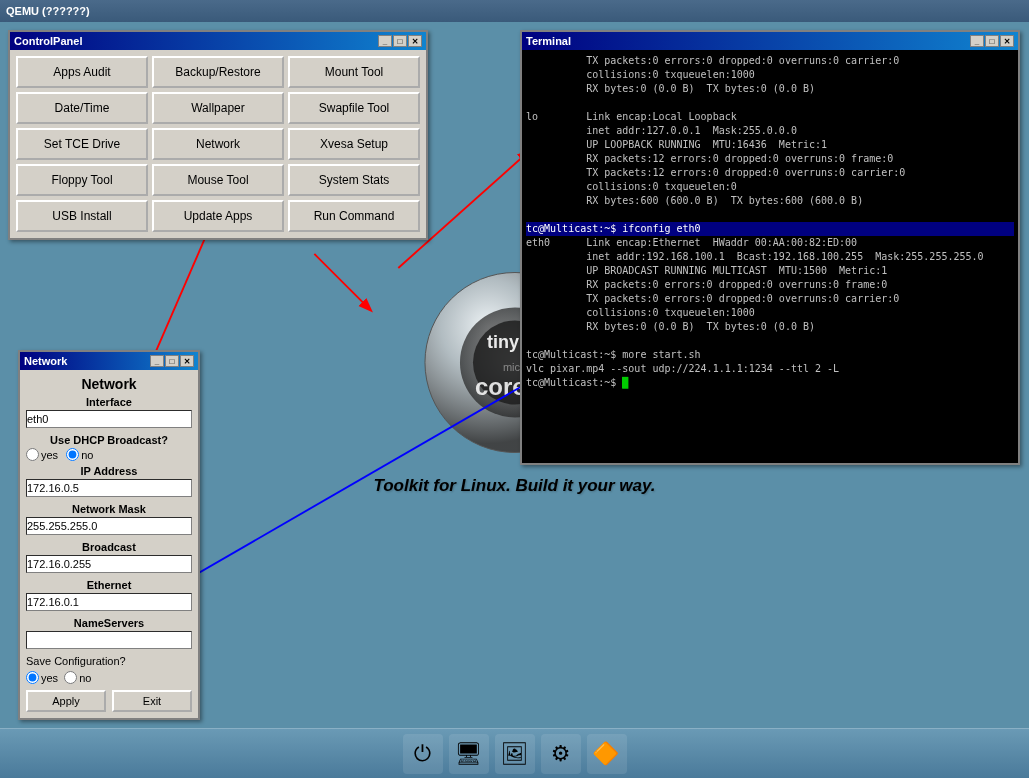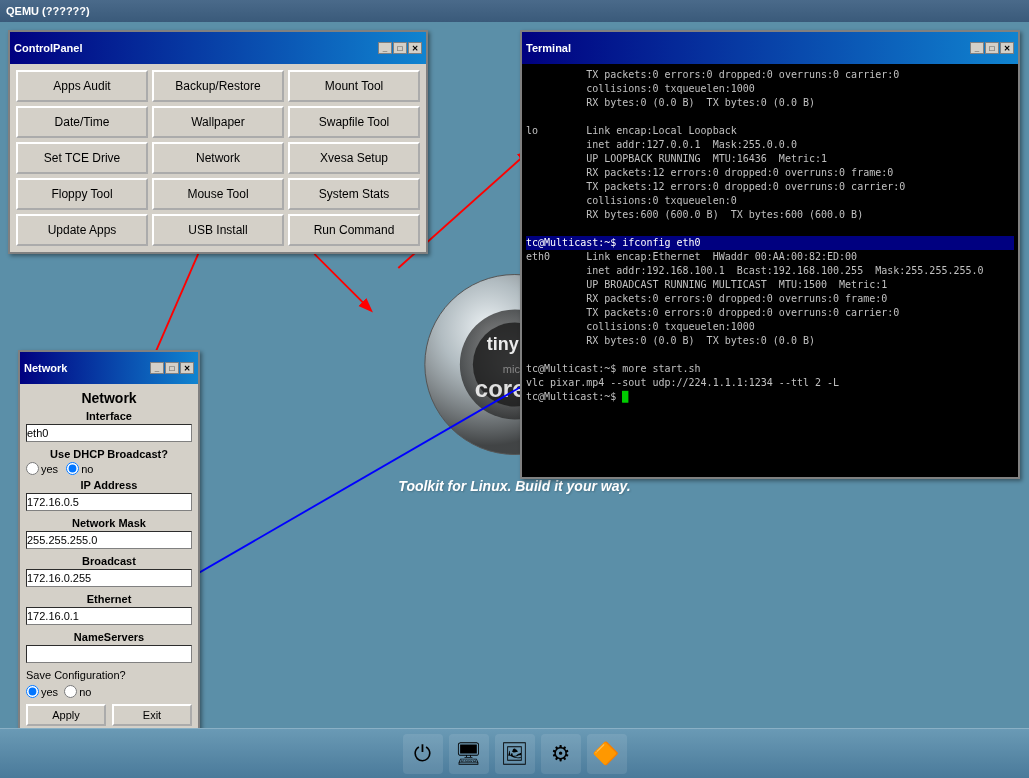--- a/index.html
+++ b/index.html
@@ -37,21 +37,21 @@
       position: absolute;
       background: #d4d0c8;
       border: 2px solid #808080;
       box-shadow: 2px 2px 4px rgba(0,0,0,0.4);
     }
     .window-titlebar {
       background: linear-gradient(to right, #000080, #1084d0);
       color: white;
       font-size: 11px;
       font-weight: bold;
-      padding: 16px 4px;
+      padding: 2px 4px;
       display: flex;
       align-items: center;
       justify-content: space-between;
       height: 18px;
     }
     .window-controls {
       display: flex;
       gap: 1px;
     }
     .win-btn {
@@ -194,22 +194,22 @@
       top: 50%;
       transform: translate(-50%, -50%);
       text-align: center;
     }
     .tinycore-sphere {
       width: 200px;
       height: 200px;
       margin: 0 auto 10px;
     }
     .tinycore-tagline {
-      color: #ffffff;
-      font-size: 14px;
+      color: #000000;
+      font-size: 17px;
       font-weight: bold;
       font-style: italic;
       text-shadow: 1px 1px 2px rgba(0,0,0,0.2);
     }
 
     
     .arrow-overlay {
       position: absolute;
       top: 0;
       left: 0;
@@ -332,22 +332,22 @@
     <button class="cp-btn">Mount Tool</button>
     <button class="cp-btn">Date/Time</button>
     <button class="cp-btn">Wallpaper</button>
     <button class="cp-btn">Swapfile Tool</button>
     <button class="cp-btn">Set TCE Drive</button>
     <button class="cp-btn">Network</button>
     <button class="cp-btn">Xvesa Setup</button>
     <button class="cp-btn">Floppy Tool</button>
     <button class="cp-btn">Mouse Tool</button>
     <button class="cp-btn">System Stats</button>
+    <button class="cp-btn">USB Install</button>
     <button class="cp-btn">Update Apps</button>
-    <button class="cp-btn">USB Install</button>
     <button class="cp-btn">Run Command</button>
   </div>
 </div>
 
 <div class="window network-window">
   <div class="window-titlebar">
     <span>Network</span>
     <div class="window-controls">
       <div class="win-btn">_</div>
       <div class="win-btn">□</div>

